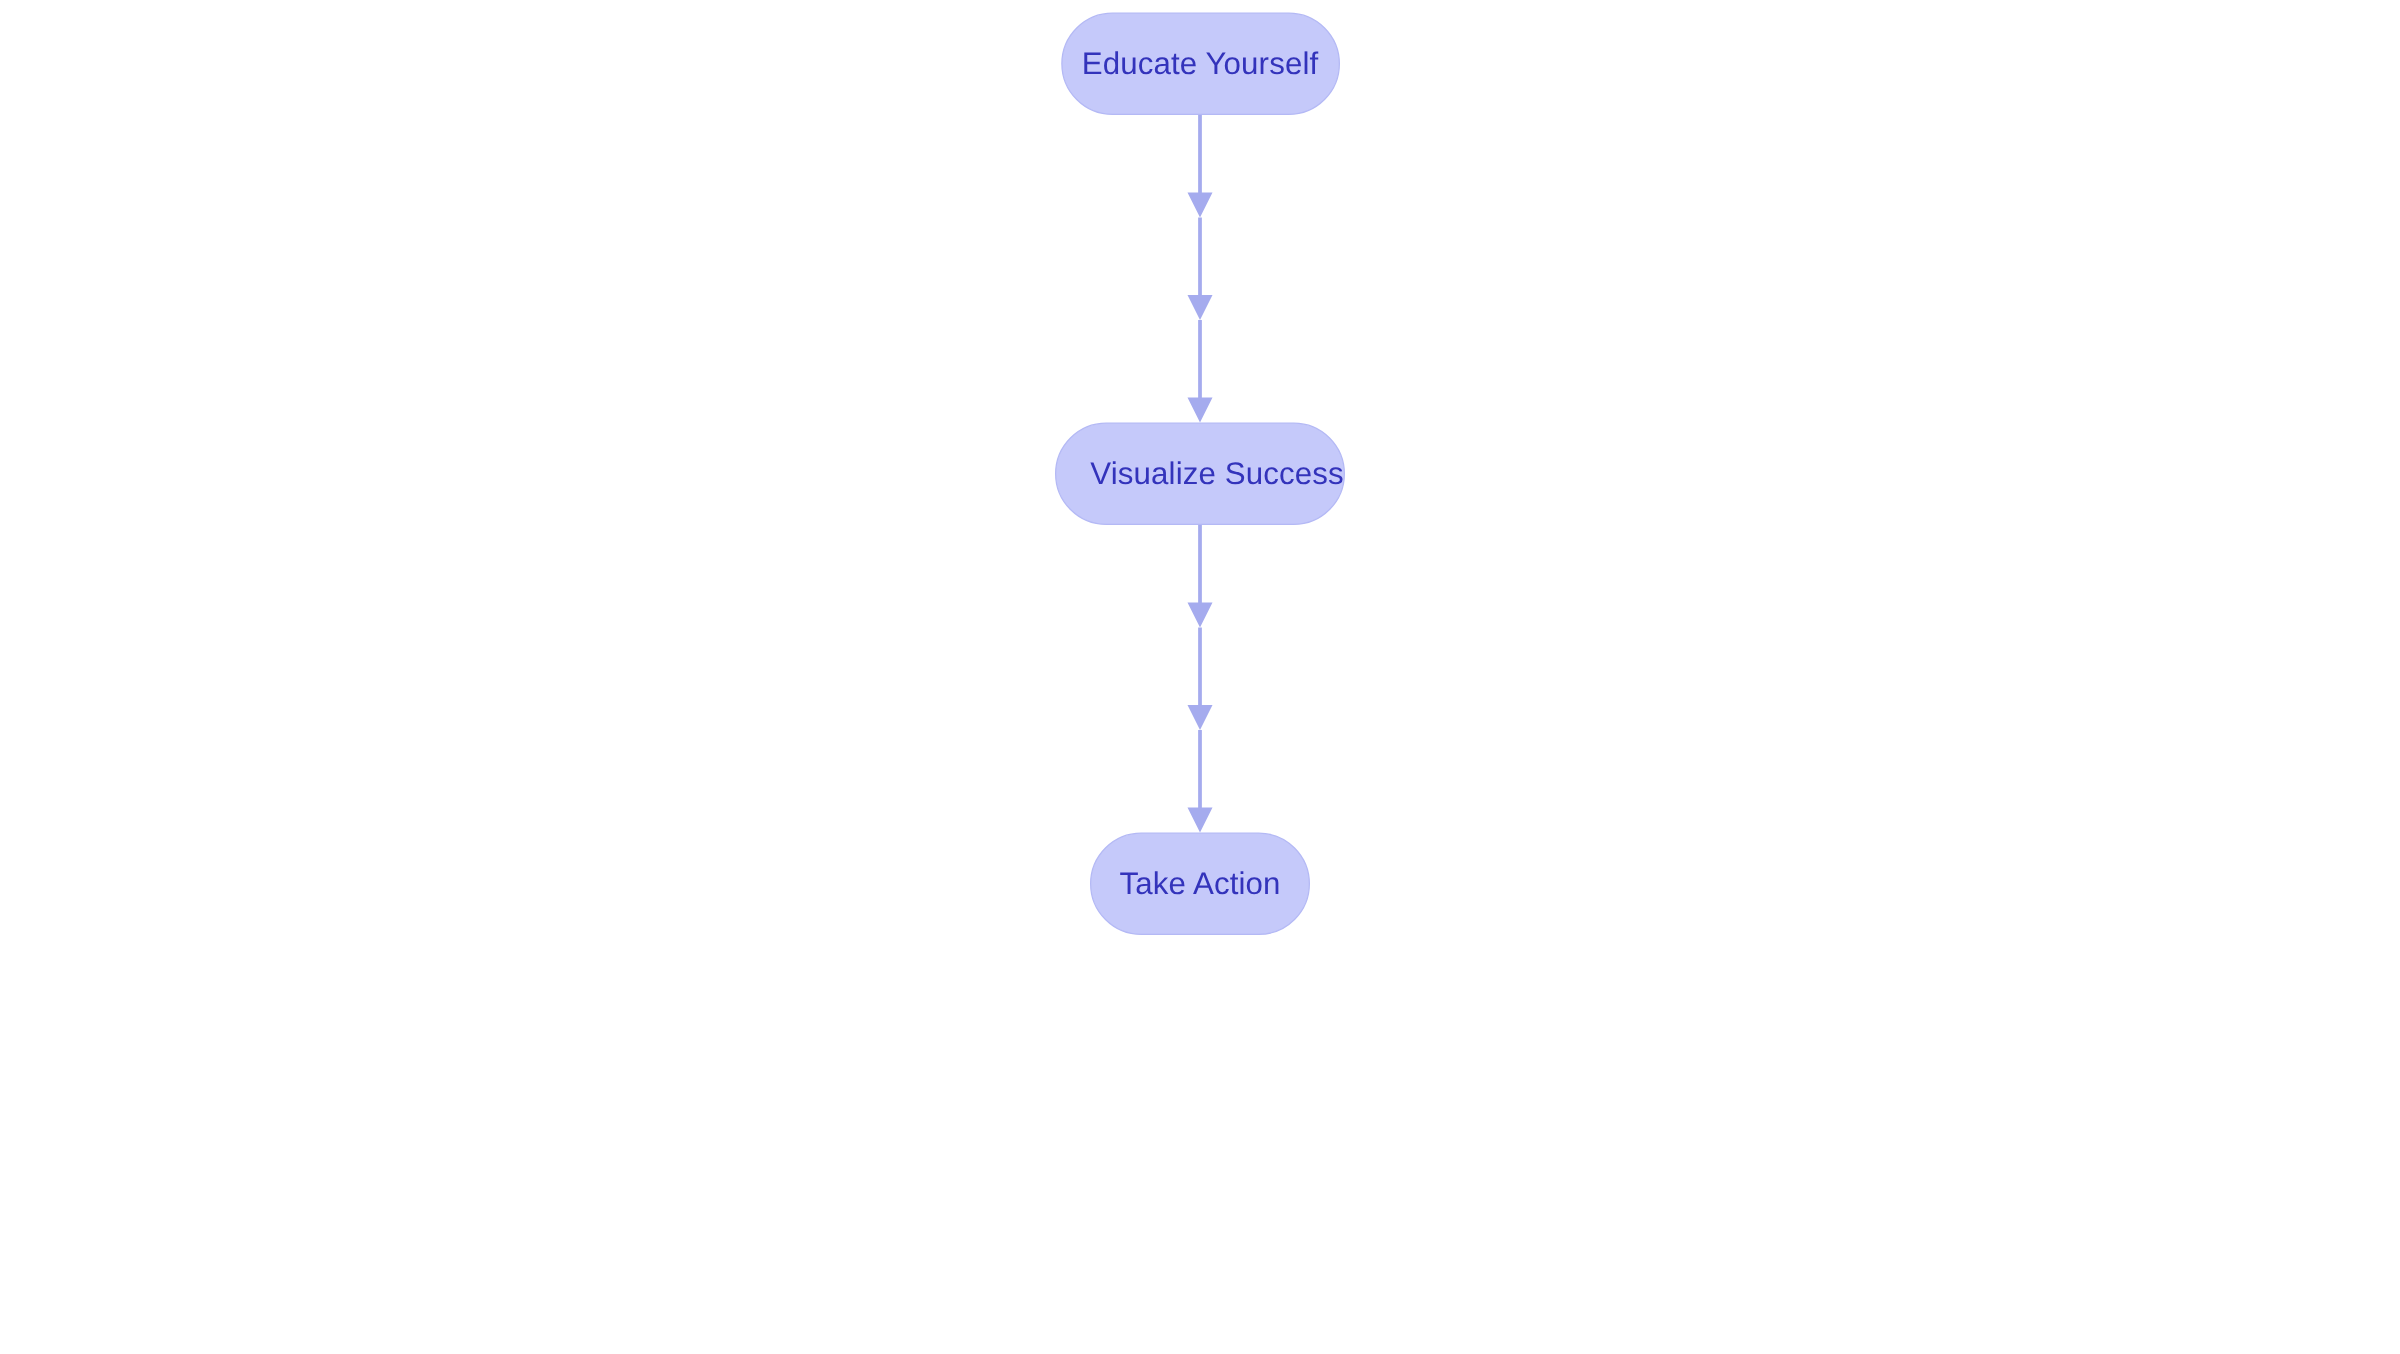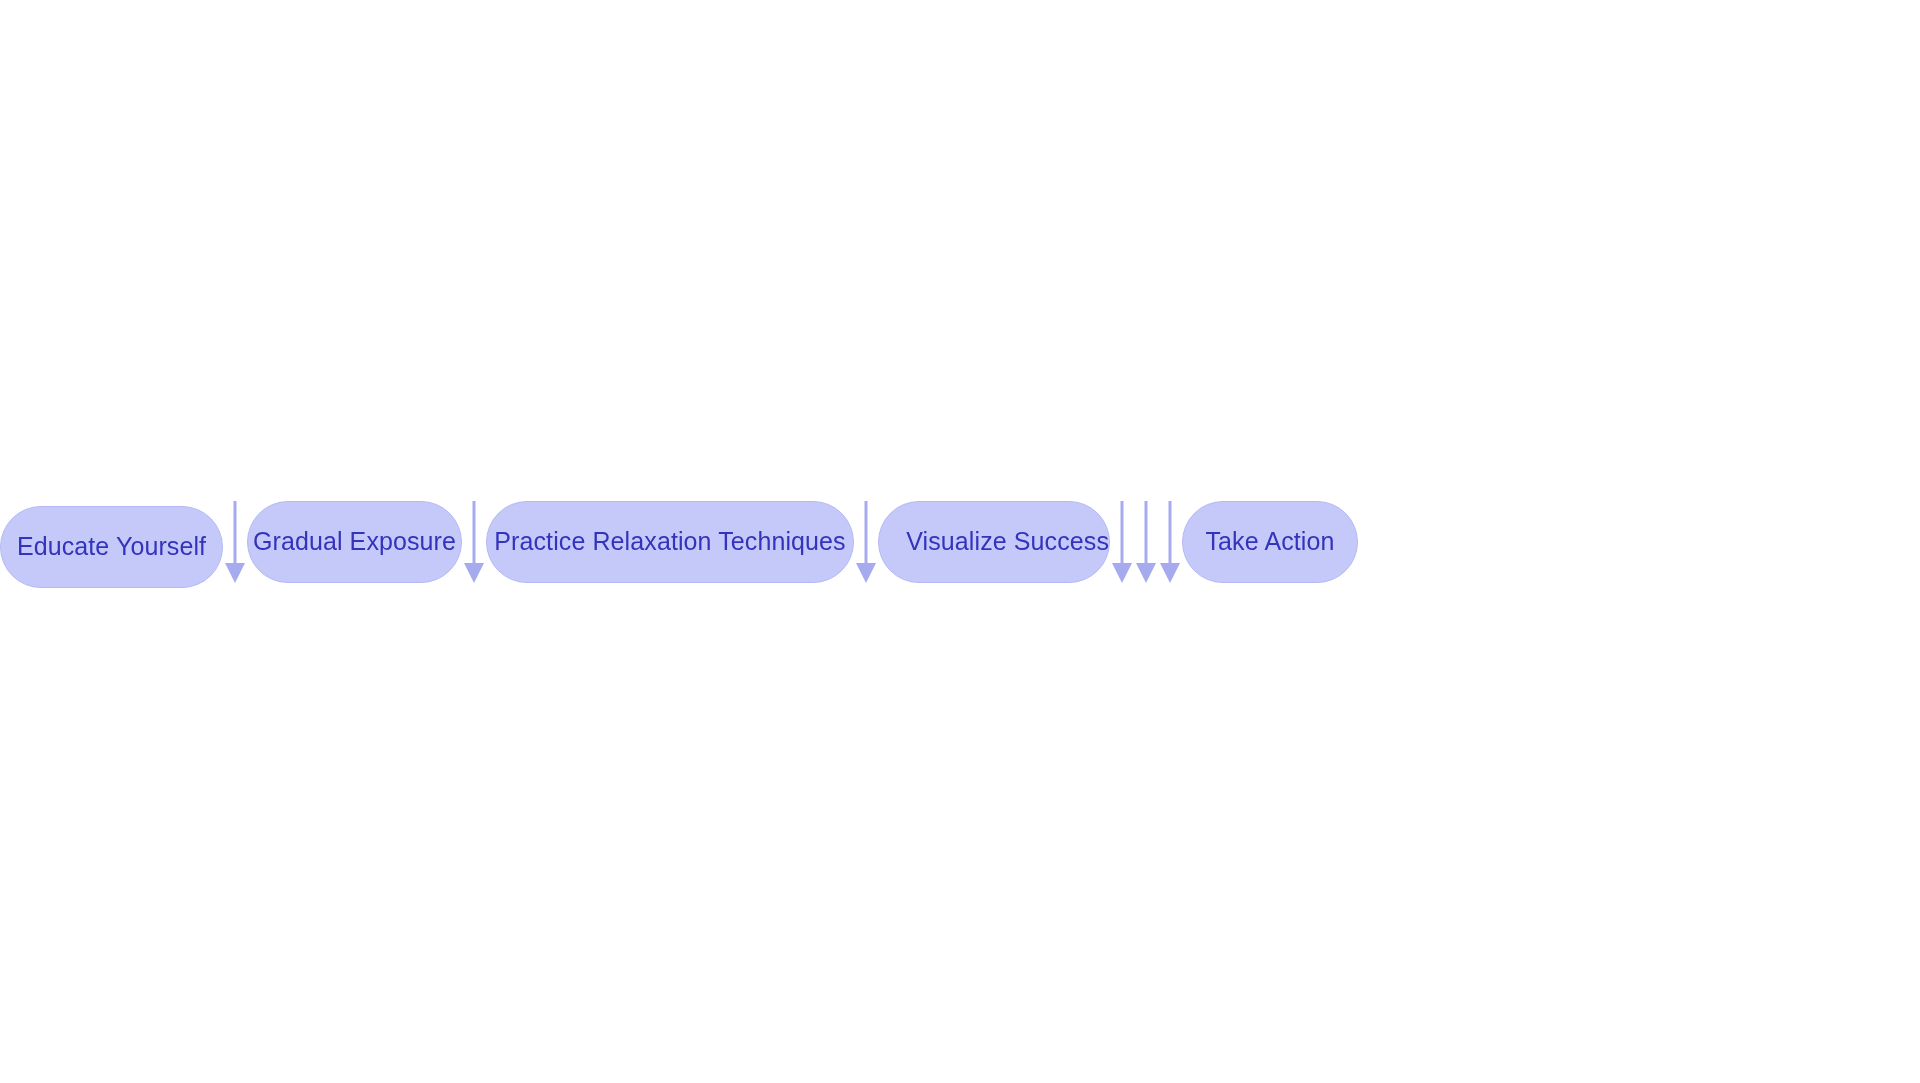--- a/index.html
+++ b/index.html
@@ -21,20 +21,21 @@
     background: #ffffff;
   }
 
   .flow-column {
     position: absolute;
     left: 0;
     top: 0;
     width: 1920px;
     height: 1083px;
     display: flex;
+    flex-direction: column;
     align-items: center;
     border-radius: 14px;
   }
 
   .flow-node {
     box-sizing: border-box;
     height: 82px;
     border-radius: 41px;
     background: #c5c9fa;
     border: 1px solid #b4b9f5;
@@ -91,32 +92,26 @@
 
     <div class="flow-node" style="width:223px; margin-top:10px;">
       <span class="flow-node-label">Educate Yourself</span>
     </div>
 
     <div class="flow-connector">
       <div class="flow-connector-line"></div>
       <div class="flow-connector-head"></div>
     </div>
 
-    <div class="flow-node" style="width:215px;">
-      <span class="flow-node-label">Gradual Exposure</span>
-    </div>
 
     <div class="flow-connector">
       <div class="flow-connector-line"></div>
       <div class="flow-connector-head"></div>
     </div>
 
-    <div class="flow-node" style="width:368px;">
-      <span class="flow-node-label">Practice Relaxation Techniques</span>
-    </div>
 
     <div class="flow-connector">
       <div class="flow-connector-line"></div>
       <div class="flow-connector-head"></div>
     </div>
 
     <div class="flow-node" style="width:232px;justify-content:flex-end;">
       <span class="flow-node-label">Visualize Success</span>
     </div>
 

